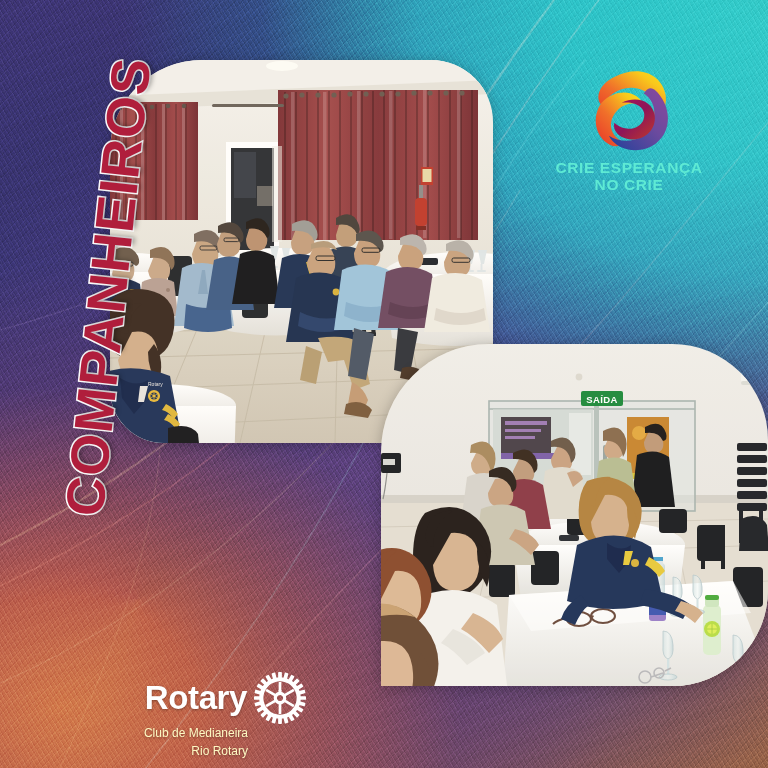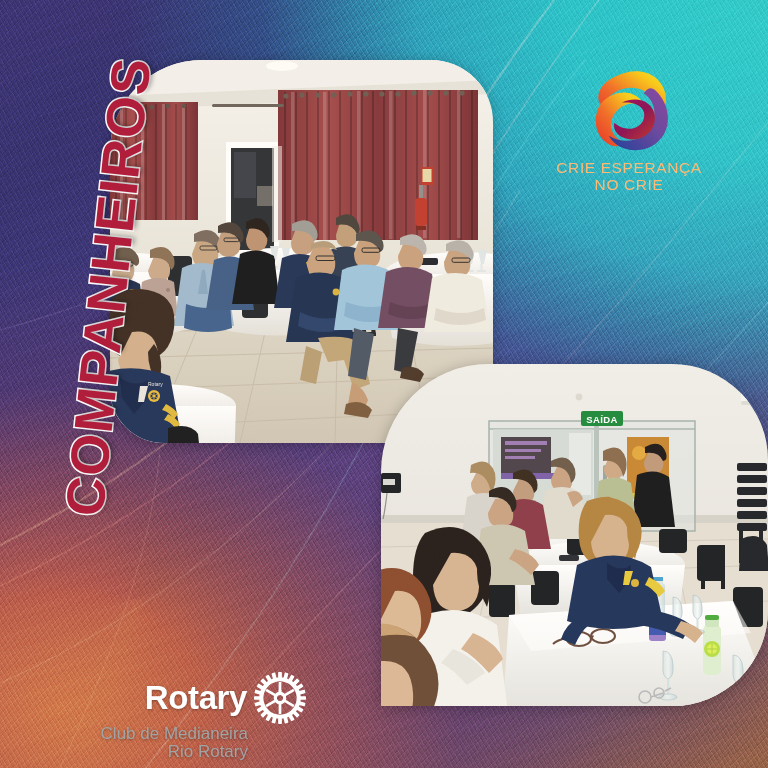--- a/index.html
+++ b/index.html
@@ -52,21 +52,21 @@
   }
 
   
   .photo{position:absolute;overflow:hidden;}
   .photo-top{
     left:110px;top:60px;width:383px;height:383px;
     border-radius:92px 62px 78px 54px;
     box-shadow:0 2px 14px rgba(0,0,0,.25);
   }
   .photo-bottom{
-    left:381px;top:364px;width:387px;height:342px;
+    left:381px;top:344px;width:387px;height:342px;
     border-radius:108px 96px 96px 0px;
     box-shadow:0 2px 14px rgba(0,0,0,.25);
   }
   .photo svg{display:block;width:100%;height:100%;}
 
   
   .title-wrap{
     position:absolute;left:-118px;top:252px;width:450px;height:80px;
     transform:rotate(-90deg) rotate(6deg);
     transform-origin:50% 50%;
@@ -82,35 +82,35 @@
     font-family:"Liberation Sans", sans-serif;
     -webkit-text-stroke:3px #ffffff;
     paint-order:stroke fill;
     text-shadow:0 0 2px rgba(255,255,255,.65), 2px 3px 5px rgba(0,0,0,.35);
   }
 
   
   .theme-logo{position:absolute;left:536px;top:55px;width:186px;height:140px;text-align:center;}
   .theme-mark{width:110px;height:110px;margin:0 auto;display:block;}
   .theme-line{
-    color:#fdba74;font-weight:400;font-size:15.5px;letter-spacing:.6px;line-height:17px;
+    color:#5eead4;font-weight:700;font-size:15.5px;letter-spacing:.6px;line-height:17px;
     font-family:"Liberation Sans", sans-serif;
   }
   .theme-lines{margin-top:-6px;}
 
   
   .rotary{position:absolute;left:36px;top:672px;width:270px;height:84px;color:#fff;}
   .rotary-row{display:flex;align-items:center;justify-content:flex-end;gap:7px;}
   .rotary-word{
     font-size:33px;font-weight:700;letter-spacing:-.4px;color:#ffffff;line-height:34px;
     font-family:"Liberation Sans", sans-serif;text-shadow:0 1px 3px rgba(0,0,0,.35);
   }
   .rotary-wheel{width:52px;height:52px;display:block;}
   .rotary-sub{
-    text-align:right;font-size:17px;line-height:17px;color:#a3a3a3;font-weight:400;
+    text-align:right;font-size:12px;line-height:17px;color:#fef9c3;font-weight:400;
     padding-right:58px;margin-top:1px;text-shadow:0 1px 3px rgba(0,0,0,.35);
     font-family:"Liberation Sans", sans-serif;
   }
 </style>
 </head>
 <body>
 
 <div class="stage">
 
   <div class="bg">

